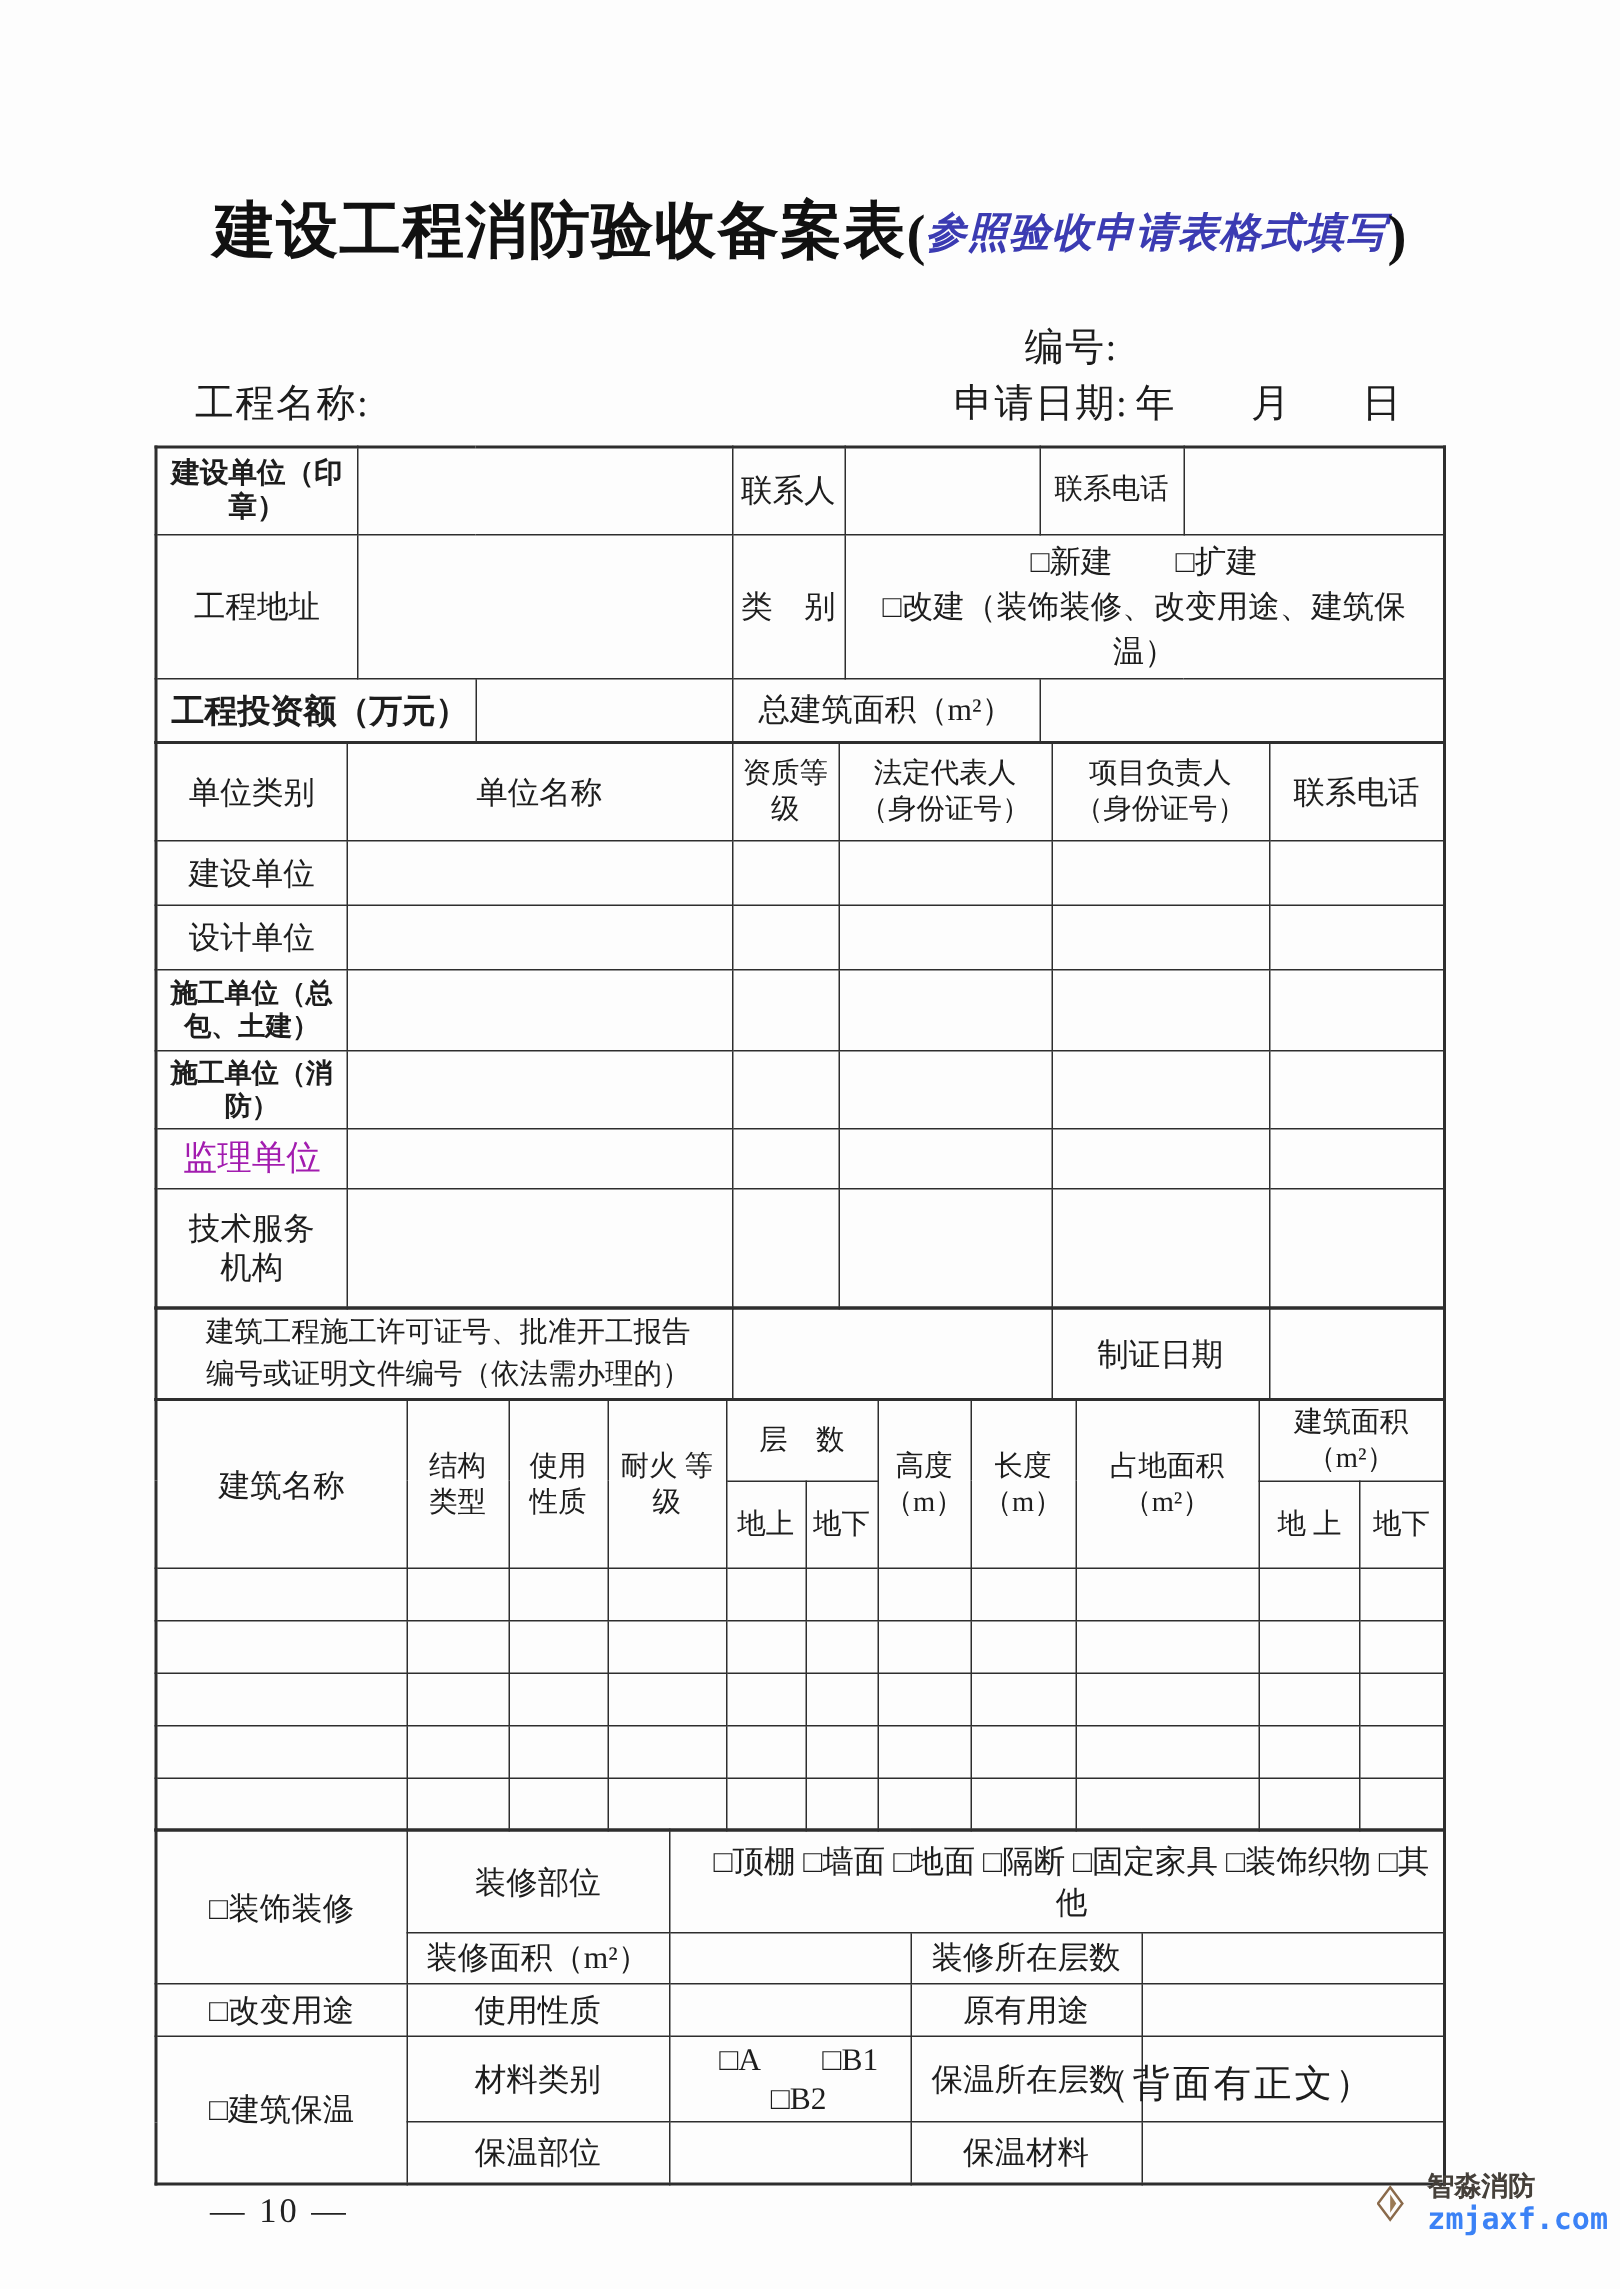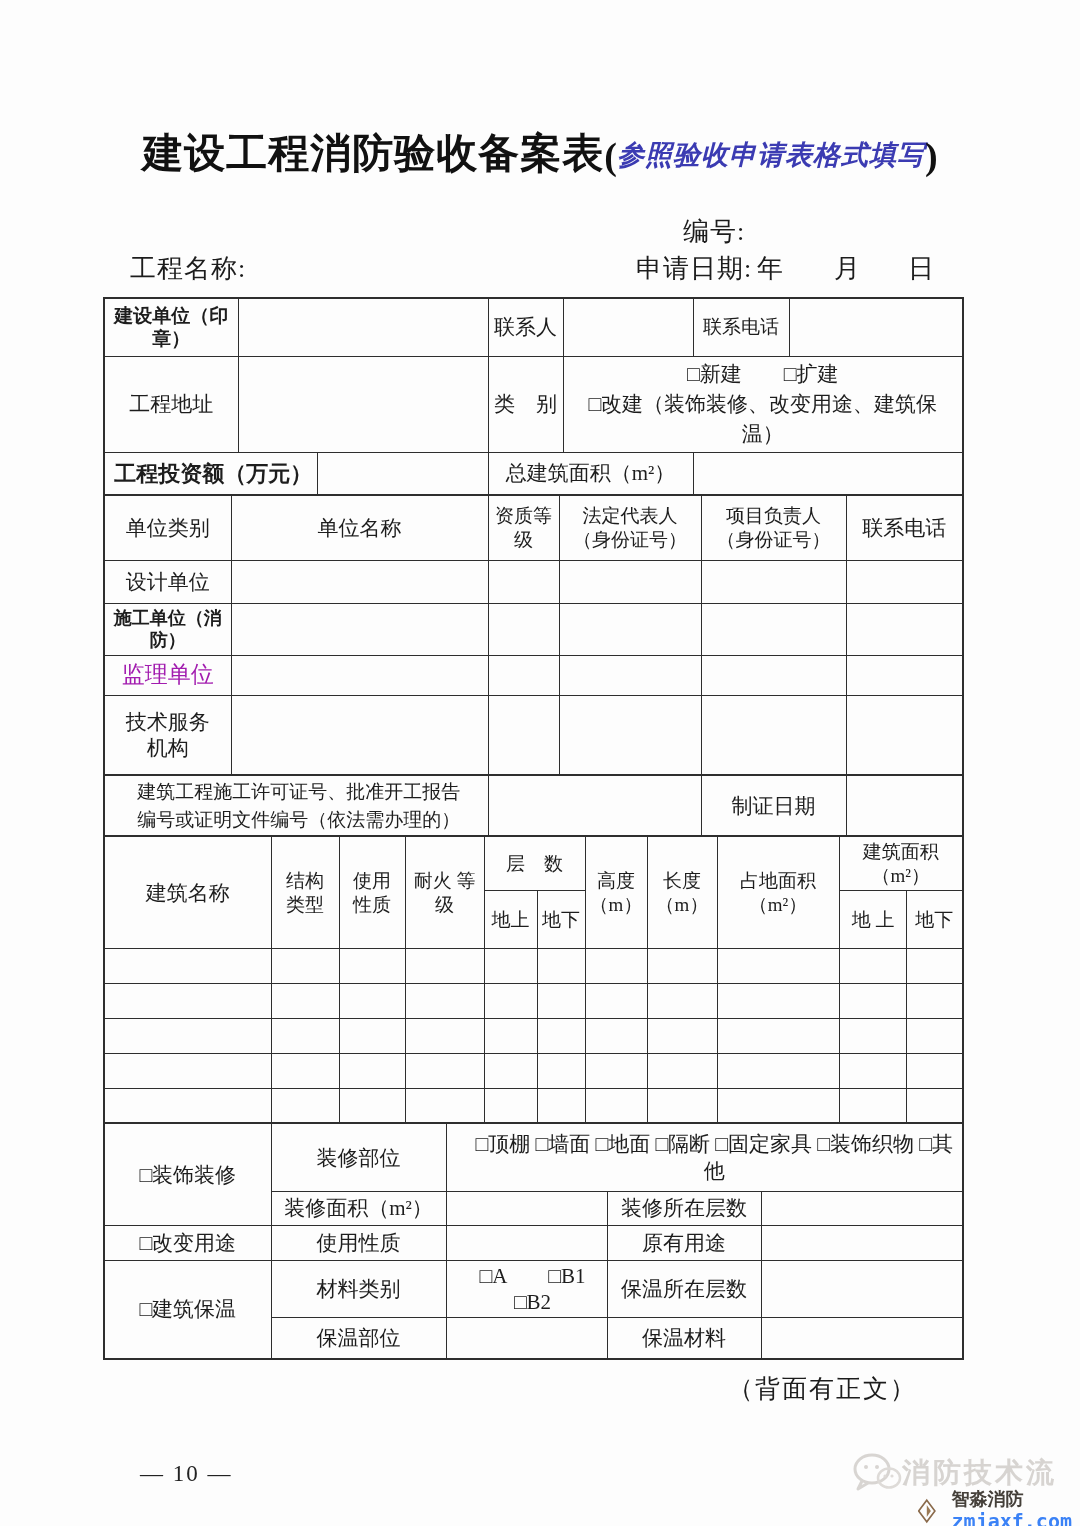--- a/index.html
+++ b/index.html
@@ -127,21 +127,37 @@
     <tbody>
         <tr style="height:65px">
       <td>单位类别</td>
       <td>单位名称</td>
       <td class="small">资质等级</td>
       <td class="small">法定代表人 （身份证号）</td>
       <td class="small">项目负责人 （身份证号）</td>
       <td>联系电话</td>
     </tr>
     <tr style="height:43px">
+      <td>建设单位</td>
+      <td></td>
+          <td></td>
+      <td></td>
+          <td></td>
+      <td></td>
+    </tr>
+    <tr style="height:43px">
       <td>设计单位</td>
+      <td></td>
+          <td></td>
+      <td></td>
+          <td></td>
+      <td></td>
+    </tr>
+    <tr style="height:54px">
+      <td class="b xsmall">施工单位（总包、土建）</td>
       <td></td>
           <td></td>
       <td></td>
           <td></td>
       <td></td>
     </tr>
     <tr style="height:52px">
       <td class="b xsmall">施工单位（消防）</td>
       <td></td>
           <td></td>
@@ -331,32 +347,20 @@
       <td></td>
     </tr>
   </tbody>
     </table>
 </div>
 
 <div class="abs back-note" style="top:1372px;left:728px;">（背面有正文）</div>
 <div class="abs page-num" style="top:1461px;left:140px;">—  10  —</div>
 
 <div class="abs" style="top:1452px;left:852px;width:220px;">
-  <div style="display:flex;align-items:center;">
-    <svg width="50" height="42" viewBox="0 0 50 42">
-      <ellipse cx="20" cy="17" rx="17" ry="14" fill="none" stroke="#d8d5d2" stroke-width="3"></ellipse>
-      <path d="M10 29 L6 37 L16 31" fill="none" stroke="#d8d5d2" stroke-width="3" stroke-linejoin="round"></path>
-      <ellipse cx="37" cy="26" rx="11" ry="9.5" fill="none" stroke="#dedbd8" stroke-width="2.5"></ellipse>
-      <circle cx="14" cy="15" r="2" fill="#d8d5d2"></circle>
-        <circle cx="25" cy="15" r="2" fill="#d8d5d2"></circle>
-      <circle cx="33" cy="24" r="1.6" fill="#dedbd8"></circle>
-        <circle cx="40" cy="24" r="1.6" fill="#dedbd8"></circle>
-    </svg>
-    <span class="wm-channel">消防技术流</span>
-  </div>
   <div style="display:flex;align-items:center;margin-top:-4px;margin-left:66px;">
     <svg width="26" height="34" viewBox="0 0 26 34">
       <path d="M13 1 L25 17 L13 33 L1 17 Z" fill="none" stroke="#8a6a4b" stroke-width="2.4"></path>
       <path d="M13 8 L19 17 L13 26 L13 17 Z" fill="#9b7a55"></path>
     </svg>
     <div style="margin-left:16px">
       <div class="wm-brand">智淼消防</div>
       <div class="wm-site">zmjaxf.com</div>
     </div>
   </div>

